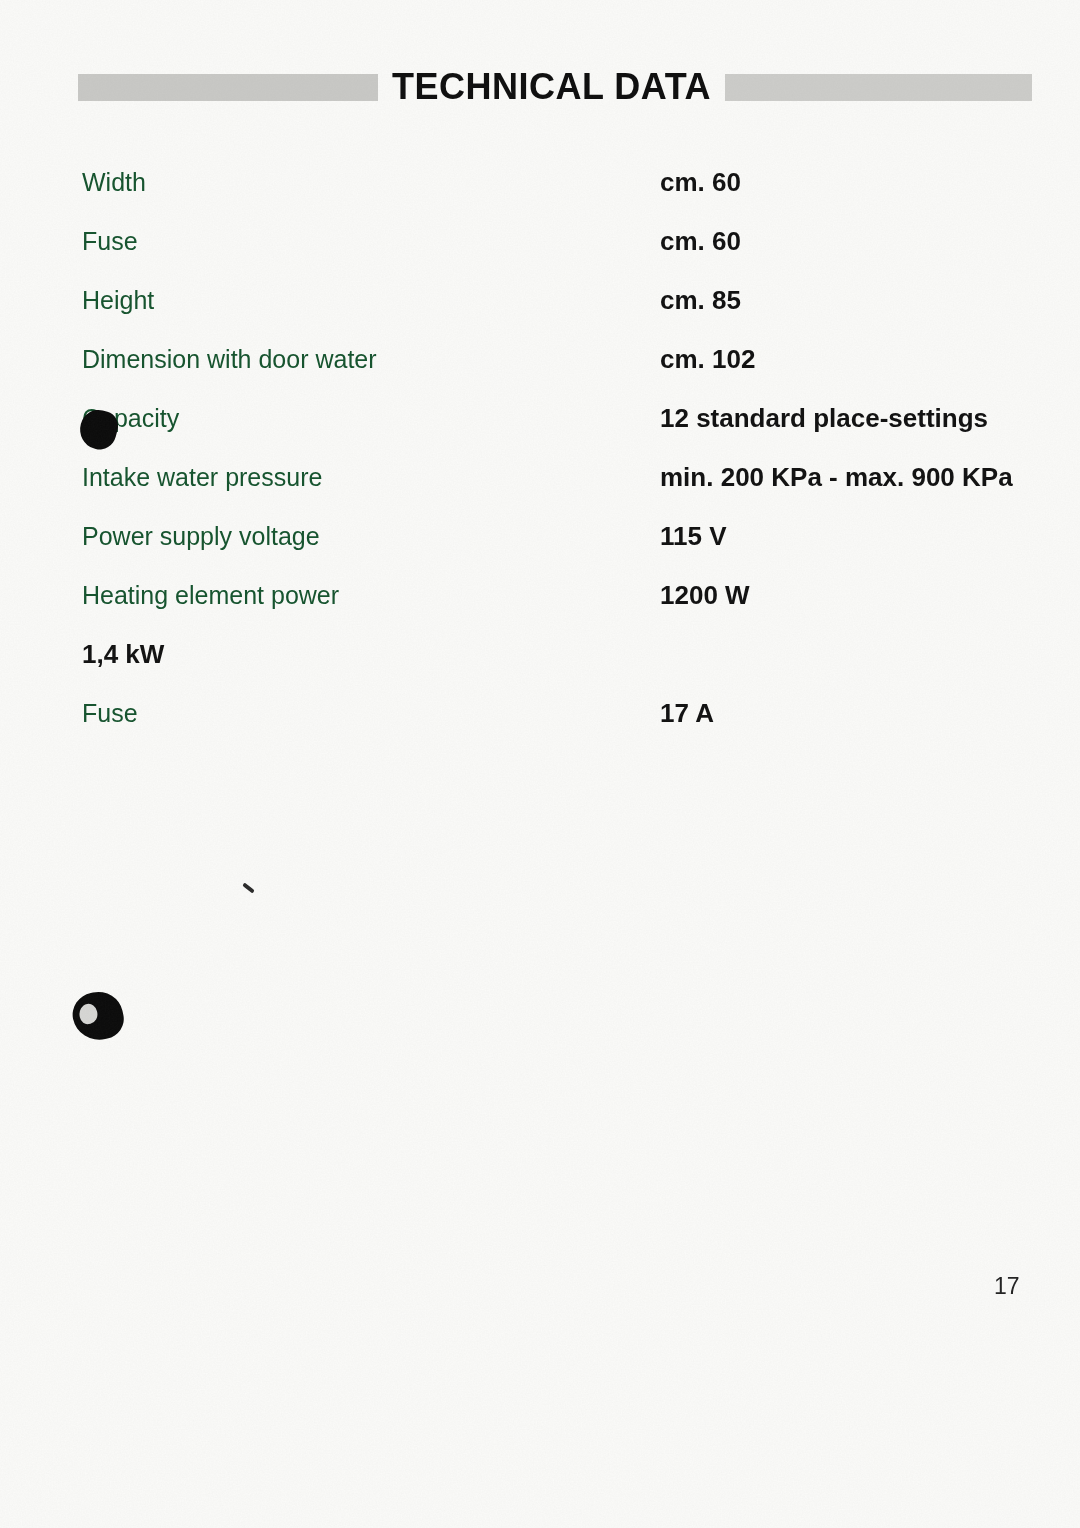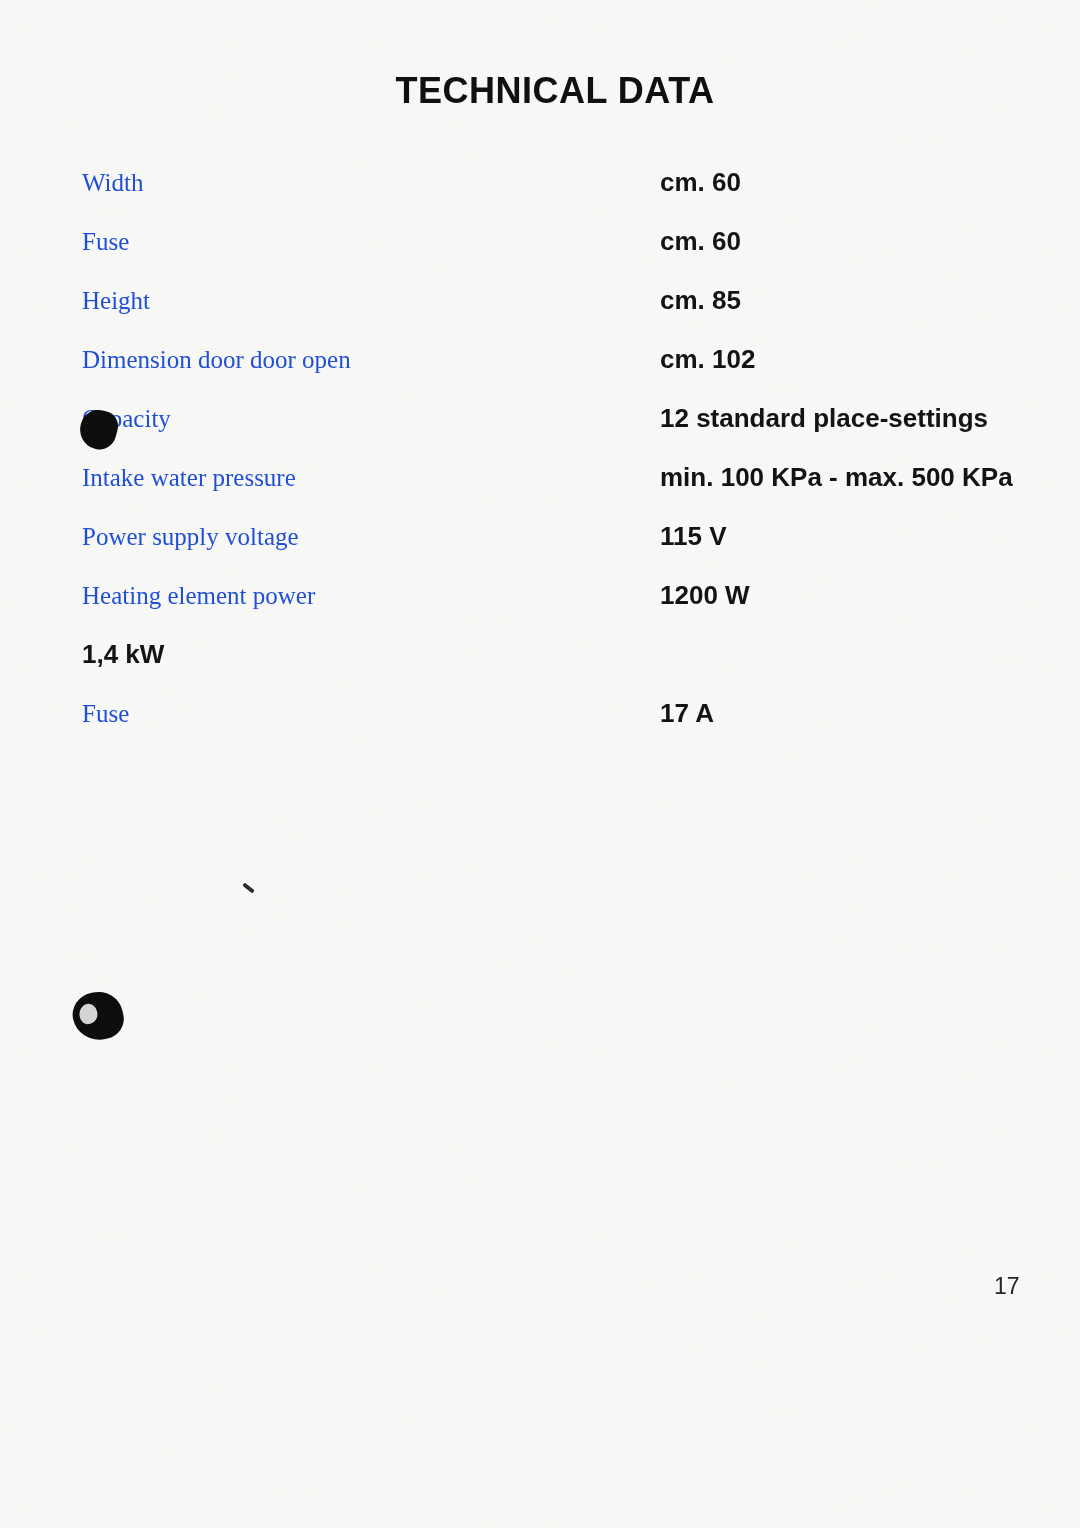--- a/index.html
+++ b/index.html
@@ -21,21 +21,20 @@
   }
   
   .header {
     position: absolute;
     top: 70px;
     left: 78px;
     right: 48px;
     height: 34px;
     display: flex;
     align-items: center;
-    flex-direction: column;
   }
   .title-bar {
     height: 27px;
     background: #c9c9c6;
   }
   .title-bar.left {
     width: 300px;
     margin-right: 14px;
   }
   .title-bar.right {
@@ -58,22 +57,21 @@
     right: 48px;
   }
   .spec-row {
     display: flex;
     align-items: center;
     height: 59px;
   }
   .spec-label {
     width: 578px;
     font-size: 25px;
-    color: #1d4ed8;
-    font-family: Liberation Serif, serif;
+    color: #14532d;
   }
   .spec-value {
     font-size: 26px;
     font-weight: 700;
     color: #101010;
   }
   
   .ink-blot-1 {
     position: absolute;
     left: 80px;
@@ -145,30 +143,30 @@
     </div>
     <div class="spec-row">
       <div class="spec-label">Fuse</div>
       <div class="spec-value">cm. 60</div>
     </div>
     <div class="spec-row">
       <div class="spec-label">Height</div>
       <div class="spec-value">cm. 85</div>
     </div>
     <div class="spec-row">
-      <div class="spec-label">Dimension door door open</div>
+      <div class="spec-label">Dimension with door water</div>
       <div class="spec-value">cm. 102</div>
     </div>
     <div class="spec-row">
       <div class="spec-label">Capacity</div>
       <div class="spec-value">12 standard place-settings</div>
     </div>
     <div class="spec-row">
       <div class="spec-label">Intake water pressure</div>
-      <div class="spec-value">min. 100 KPa - max. 500 KPa</div>
+      <div class="spec-value">min. 200 KPa - max. 900 KPa</div>
     </div>
     <div class="spec-row">
       <div class="spec-label">Power supply voltage</div>
       <div class="spec-value">115 V</div>
     </div>
     <div class="spec-row">
       <div class="spec-label">Heating element power</div>
       <div class="spec-value">1200 W</div>
     </div>
     <div class="spec-row">

